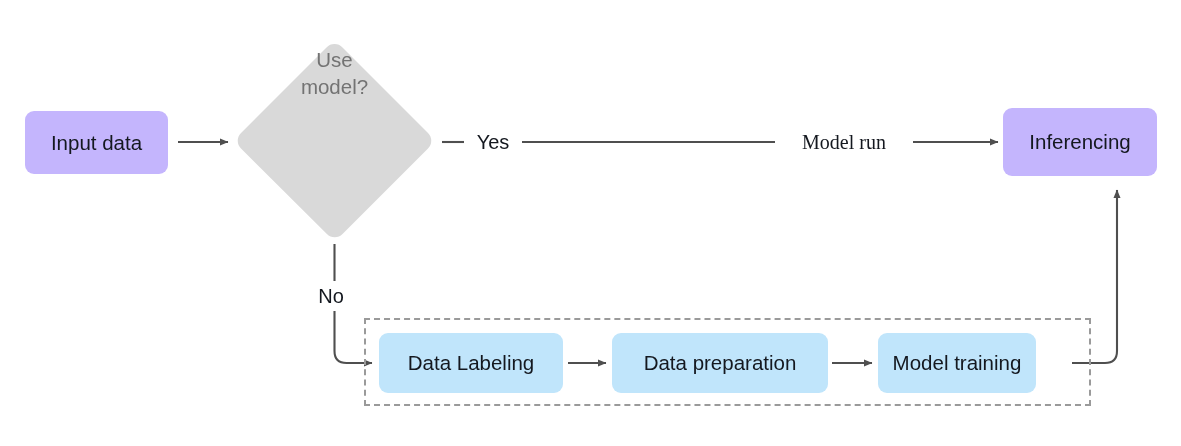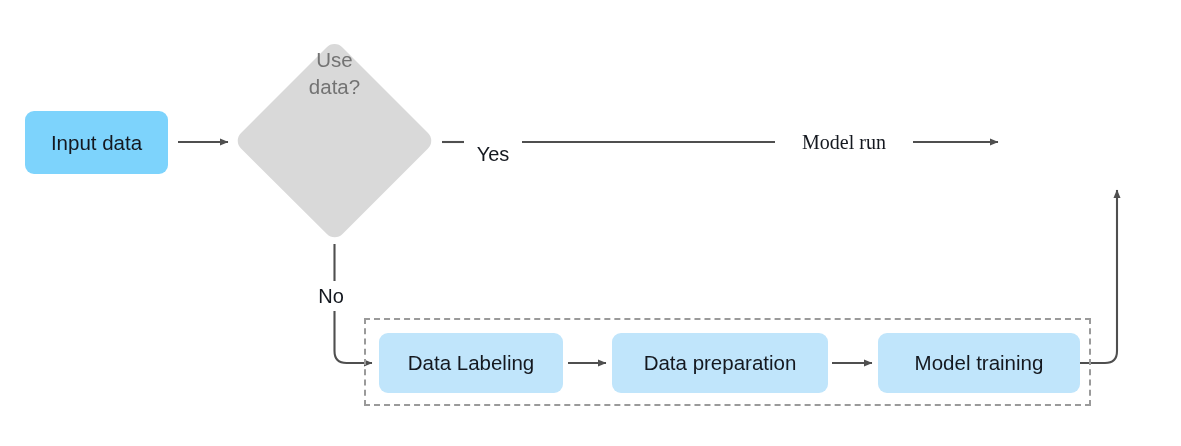--- a/index.html
+++ b/index.html
@@ -41,21 +41,21 @@
     box-sizing: border-box;
     display: flex;
     align-items: center;
     justify-content: center;
   }
   .rounded-node {
     border-radius: 9px;
     font-size: 20.5px;
     color: #14181f;
   }
-  .green-node { background: #7dd3fc; }
+  .green-node { background: #c4b5fd; }
   .blue-node  { background: #c0e5fb; }
 
   .diamond-wrap {
     position: absolute;
   }
   .diamond-text {
     position: absolute;
     left: 0;
     top: 2px;
     width: 100%;
@@ -128,42 +128,45 @@
 
   <div class="dashed-group" style="left:364px; top:318px; width:727px; height:88px;"></div>
 
   <div class="node-box rounded-node green-node" style="left:25px; top:111px; width:143px; height:63px;">
     <span>Input data</span>
   </div>
 
   <div class="diamond-wrap" style="left:241px; top:44px; width:187px; height:196px;">
     <div class="diamond-text">
       <span>Use</span>
-      <span>data?</span>
+      <span>model?</span>
     </div>
   </div>
 
-  <div class="edge-label" style="left:466px; top:128px; width:54px; height:28px;margin-top:12px;">
+  <div class="edge-label" style="left:466px; top:128px; width:54px; height:28px;">
     <span>Yes</span>
   </div>
 
   <div class="edge-label" style="left:777px; top:128px; width:134px; height:28px;font-family:Liberation Serif, serif;">
     <span>Model run</span>
   </div>
 
   <div class="edge-label" style="left:309px; top:281px; width:44px; height:30px; justify-content:center;">
     <span>No</span>
   </div>
 
+  <div class="node-box rounded-node green-node" style="left:1003px; top:108px; width:154px; height:68px;">
+    <span>Inferencing</span>
+  </div>
 
   <div class="node-box rounded-node blue-node" style="left:612px; top:333px; width:216px; height:60px;">
     <span>Data preparation</span>
   </div>
 
   <div class="node-box rounded-node blue-node" style="left:379px; top:333px; width:184px; height:60px;">
     <span>Data Labeling</span>
   </div>
 
-  <div class="node-box rounded-node blue-node" style="left:878px; top:333px; width:202px; height:60px;">
+  <div class="node-box rounded-node blue-node" style="left:878px; top:333px; width:158px; height:60px;">
     <span>Model training</span>
   </div>
 
 </div>
 
 </body></html>

